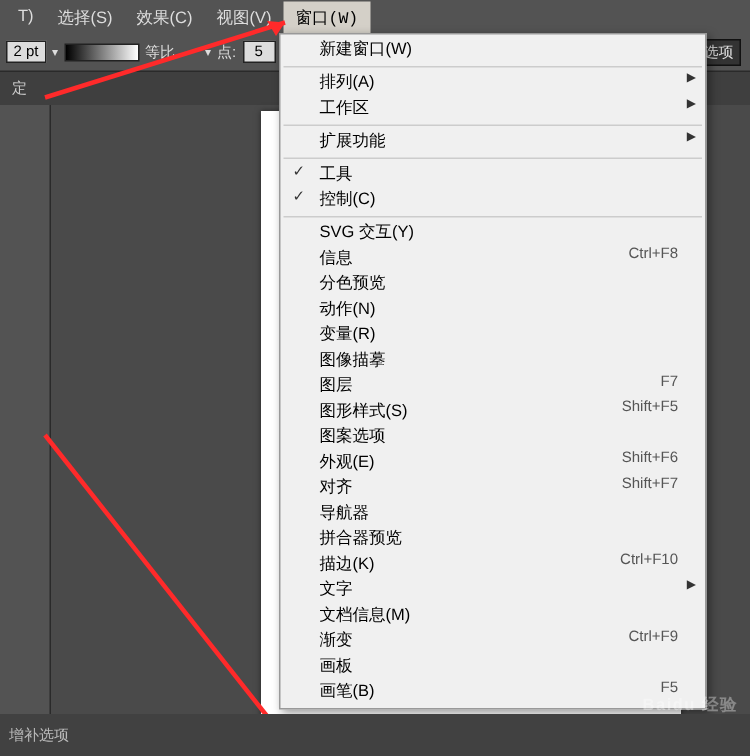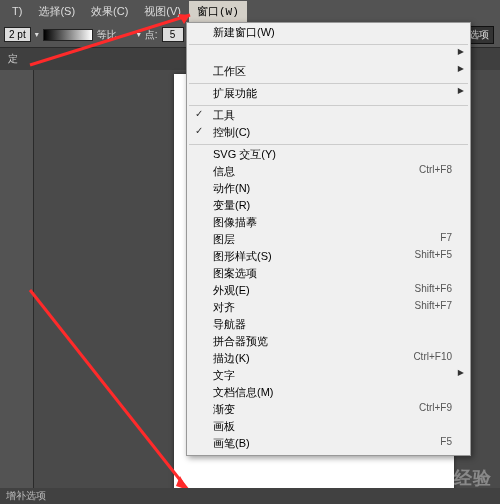--- a/index.html
+++ b/index.html
@@ -25,27 +25,27 @@
   .left-tools { position: absolute; left: 0; top: 70px; width: 34px; bottom: 0; background: #535353; border-right: 1px solid #2a2a2a; }
   
   .dropdown-menu { position: absolute; left: 186px; top: 22px; width: 285px; background: #f0f0f0; border: 1px solid #999; box-shadow: 2px 2px 6px rgba(0,0,0,0.4); font-size: 11px; color: #000; padding: 2px 0; }
   .dropdown-menu .row { display: flex; align-items: flex-start; height: 17px; padding: 0 18px 0 26px; position: relative; white-space: nowrap; }
   .dropdown-menu .row .label { flex: 1; }
   .dropdown-menu .row .shortcut { color: #555; font-size: 10px; }
   .dropdown-menu .row .check { position: absolute; left: 8px; font-size: 10px; color: #333; }
   .dropdown-menu .row .submenu { position: absolute; right: 6px; font-size: 8px; color: #333; }
   .dropdown-menu .sep { height: 1px; background: #ccc; margin: 2px 2px; }
   
-  .bottom-bar { position:absolute; bottom:0; left:0; right:0; height:16px; background:#414141; color:#bbb; font-size:10px; display:flex; align-items:center; padding:0 6px; }
+  .bottom-bar { position:absolute; bottom:0; left:0; right:0; height:28px; background:#414141; color:#bbb; font-size:10px; display:flex; align-items:center; padding:0 6px; }
   
   
   .arrow1 { position: absolute; left: 20px; top: 10px; width: 180px; height: 60px; pointer-events: none; }
   .arrow2 { position: absolute; left: 20px; top: 280px; width: 180px; height: 220px; pointer-events: none; }
   
-  .watermark { position:absolute; right:8px; bottom:14px; color:rgba(255,255,255,0.35); font-size:18px; font-weight:bold; letter-spacing:1px; pointer-events:none; }
+  .watermark { position:absolute; right:8px; bottom:27px; color:rgba(255,255,255,0.35); font-size:11px; font-weight:bold; letter-spacing:1px; pointer-events:none; }
 </style>
 </head>
 <body>
 
 <div class="menubar">
   <span class="menu-item">T)</span>
   <span class="menu-item">选择(S)</span>
   <span class="menu-item">效果(C)</span>
   <span class="menu-item">视图(V)</span>
   <span class="menu-item open">窗口(W)</span>
@@ -78,20 +78,21 @@
 <div class="canvas-area">
   <div class="canvas"></div>
 </div>
 
 <div class="dropdown-menu" id="win-menu">
     <div class="row">
       <span class="label">新建窗口(W)</span>
     </div>
     <div class="sep"></div>
     <div class="row">
+      <span class="label">排列(A)</span>
       <span class="submenu">▶</span>
     </div>
     <div class="row">
       <span class="label">工作区</span>
       <span class="submenu">▶</span>
     </div>
     <div class="sep"></div>
     <div class="row">
       <span class="label">扩展功能</span>
       <span class="submenu">▶</span>
@@ -105,20 +106,23 @@
       <span class="check">✓</span>
       <span class="label">控制(C)</span>
     </div>
     <div class="sep"></div>
     <div class="row">
       <span class="label">SVG 交互(Y)</span>
     </div>
     <div class="row">
       <span class="label">信息</span>
       <span class="shortcut">Ctrl+F8</span>
+    </div>
+    <div class="row">
+      <span class="label">分色预览</span>
     </div>
     <div class="row">
       <span class="label">动作(N)</span>
     </div>
     <div class="row">
       <span class="label">变量(R)</span>
     </div>
     <div class="row">
       <span class="label">图像描摹</span>
     </div>

